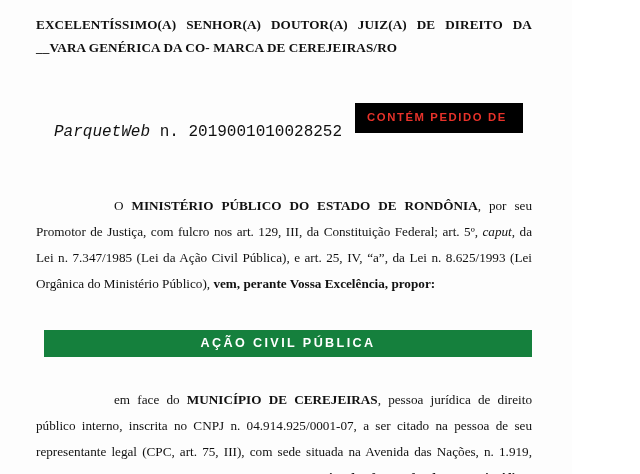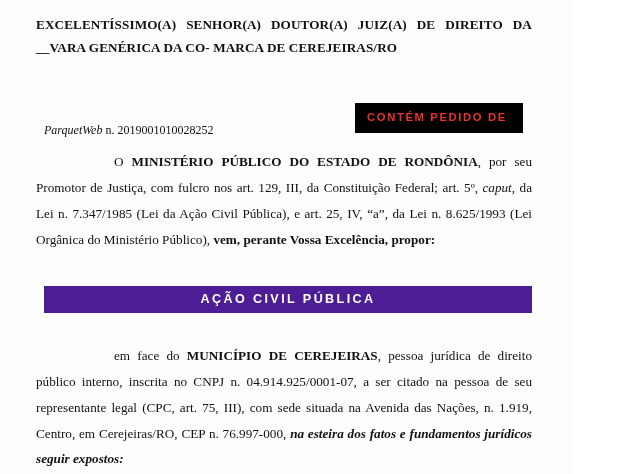--- a/index.html
+++ b/index.html
@@ -33,24 +33,24 @@
     margin: 0;
     padding-top: 4px;
   }
   .meta-row {
     position: relative;
     margin-top: 44px;
     height: 46px;
   }
   .parquet {
     position: absolute;
-    left: 8px;
+    left: 18px;
     top: 20px;
-    font-size: 12px;
-    font-family: Liberation Serif, serif;
+    font-size: 16px;
+    font-family: Liberation Mono, monospace;
   }
   .parquet .ital {
     font-style: italic;
   }
   .stamp {
     position: absolute;
     right: 9px;
     top: 0px;
     background: #000000;
     color: #e8322a;
@@ -68,26 +68,27 @@
     white-space: nowrap;
   }
   .body-par {
     margin: 0;
     font-size: 13.2px;
     line-height: 1.95;
     text-align: justify;
     text-indent: 78px;
   }
   .p1 {
+    margin-top: 44px;
   }
   .p2 {
     margin-top: 30px;
   }
   .banner {
-    background: #4c1d95;
+    background: #15803d;
     color: #ffffff;
     font-family: "Liberation Sans", sans-serif;
     font-weight: bold;
     font-size: 12.6px;
     letter-spacing: 2.4px;
     text-align: center;
     padding: 6px 0 7px 0;
     margin-top: 34px;
     margin-left: 8px;
   }

